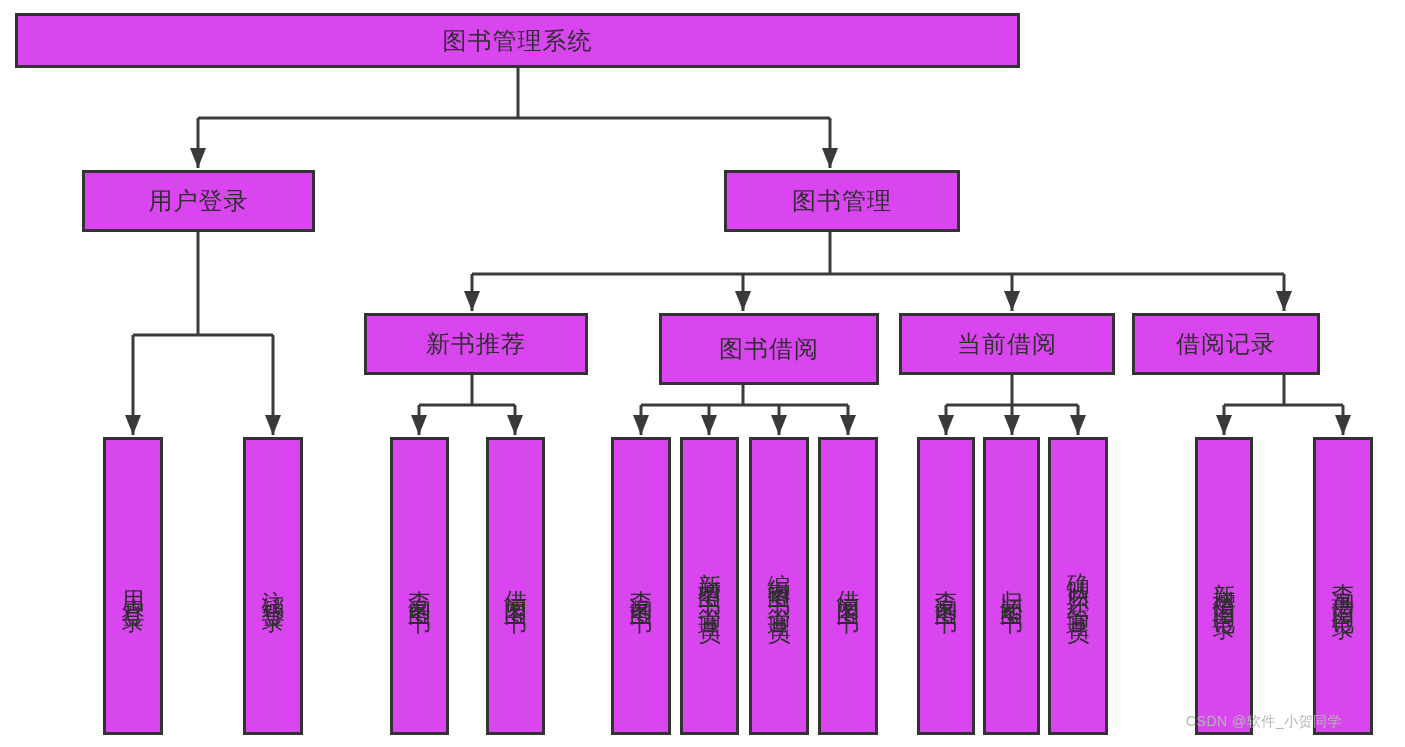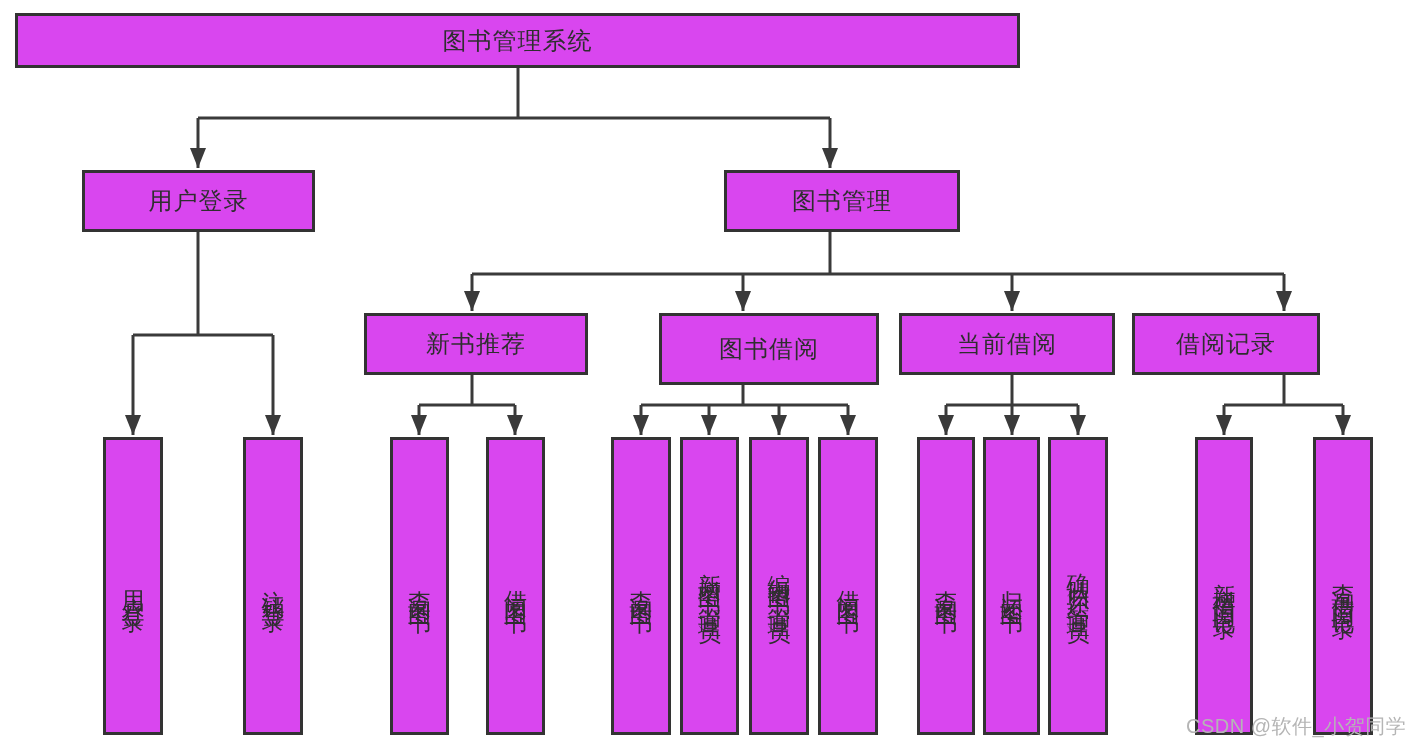--- a/index.html
+++ b/index.html
@@ -30,21 +30,21 @@
     writing-mode: vertical-rl;
     text-orientation: mixed;
     line-height: 1;
     font-size: 23px;
     letter-spacing: 7px;
   }
   .watermark {
     position: absolute;
     left: 1186px;
     top: 713px;
-    font-size: 20px;
+    font-size: 14px;
     letter-spacing: 0.5px;
     color: #b5b5b5;
     z-index: 6;
     white-space: nowrap;
   }
 </style>
 </head>
 <body>
 
 <div class="canvas">

